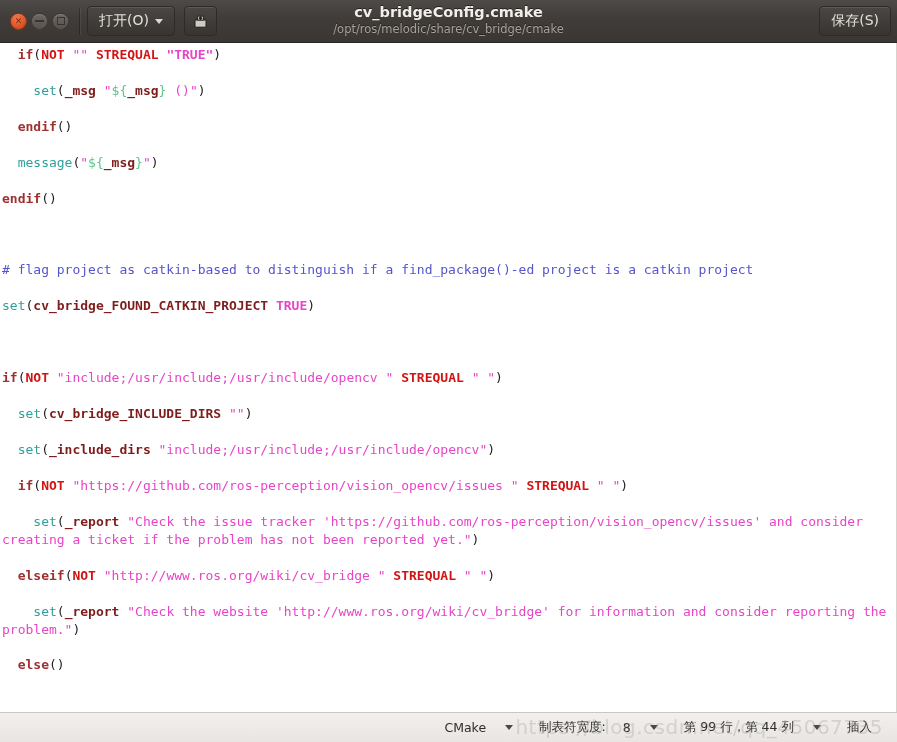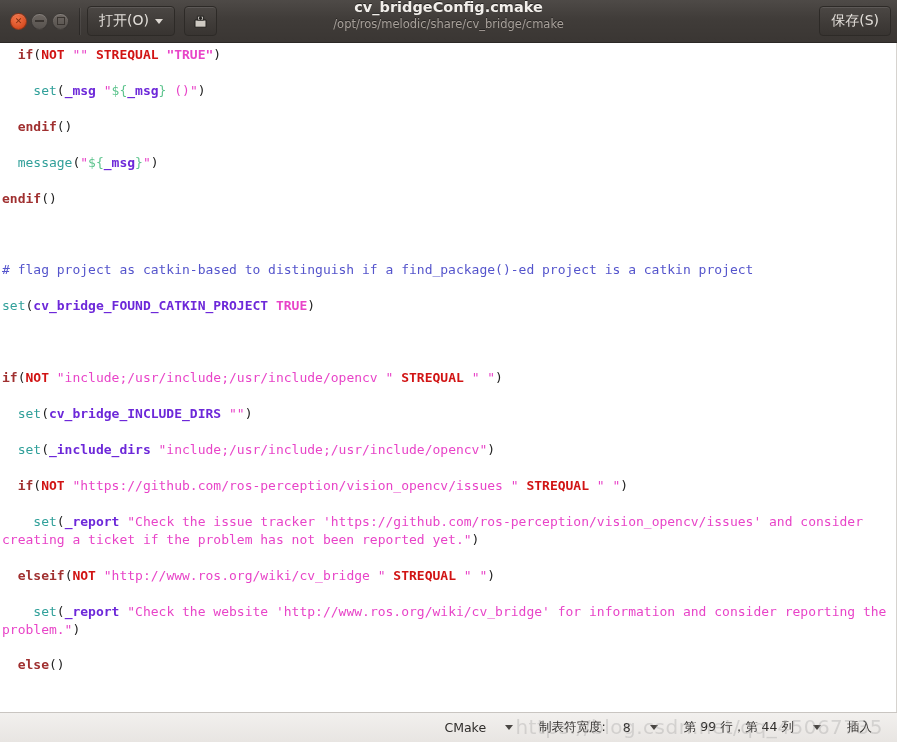--- a/index.html
+++ b/index.html
@@ -82,21 +82,21 @@
   .tb-icon-btn {
     width: 33px; height: 30px; padding: 0;
     margin-left: 9px;
   }
   .saveas-ic { display:block; }
 
   .title-center {
     position: absolute;
     left: 0; right: 0; top: 0; bottom: 0;
     display: flex; flex-direction: column;
-    align-items: center; justify-content: flex-start;
+    align-items: center; justify-content: center;
     pointer-events: none;
   }
   .title-main {
     color: #f2efeb;
     font-size: 14.5px;
     font-weight: bold;
     line-height: 1.1;
     text-shadow: 0 -1px 0 rgba(0,0,0,0.5);
   }
   .title-sub {
@@ -128,21 +128,21 @@
     tab-size: 8;
     letter-spacing: 0px;
   }
   pre.code .ln { display: block; padding-left: 2px; }
 
   
   .c-com  { color: #5555cc; }                          
   .c-kw   { color: #a03030; font-weight: bold; }       
   .c-op   { color: #d11414; font-weight: bold; }       
   .c-fn   { color: #31a09a; }                          
-  .c-var  { color: #6d28d9; font-weight: bold; }       
+  .c-var  { color: #7f1d1d; font-weight: bold; }       
   .c-str  { color: #e844c8; }                          
   .c-num  { color: #e844c8; font-weight: bold; }       
   .c-dl   { color: #5ec48e; }                          
   .c-pl   { color: #222222; }                          
 
   
   .statusbar {
     flex: 0 0 30px;
     height: 30px;
     background: linear-gradient(to bottom, #f2f0ee 0%, #e8e5e2 100%);

